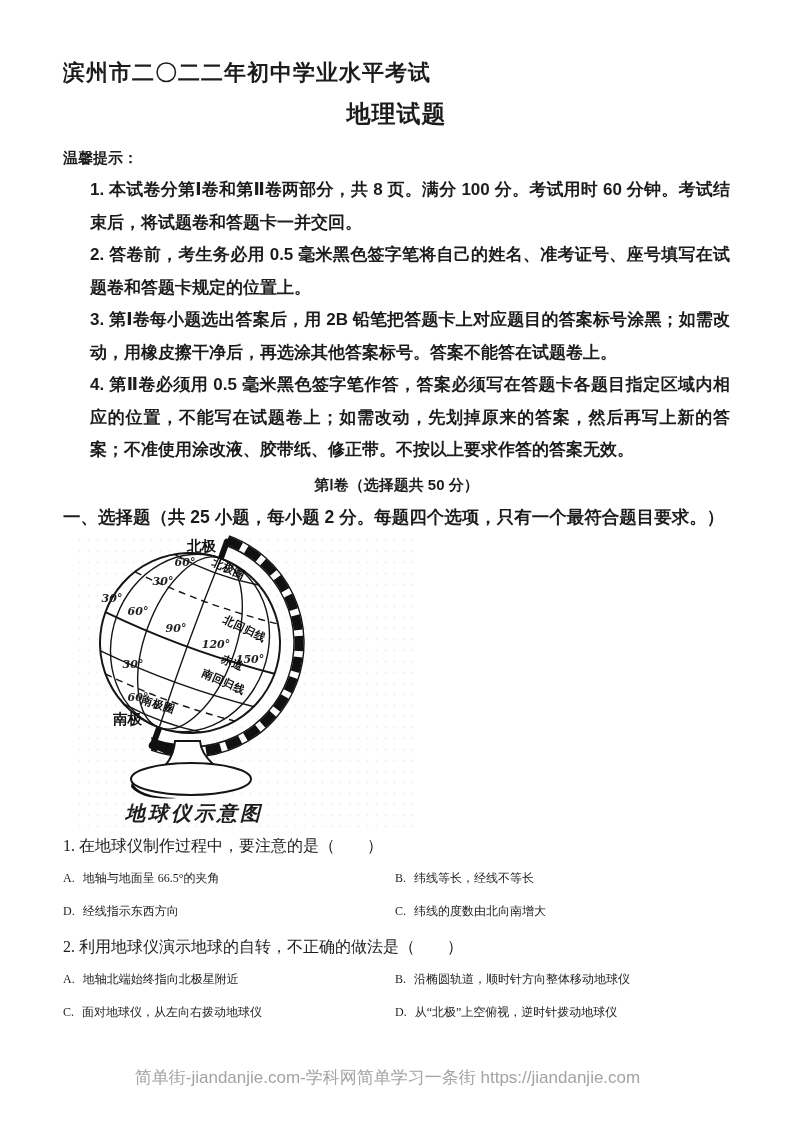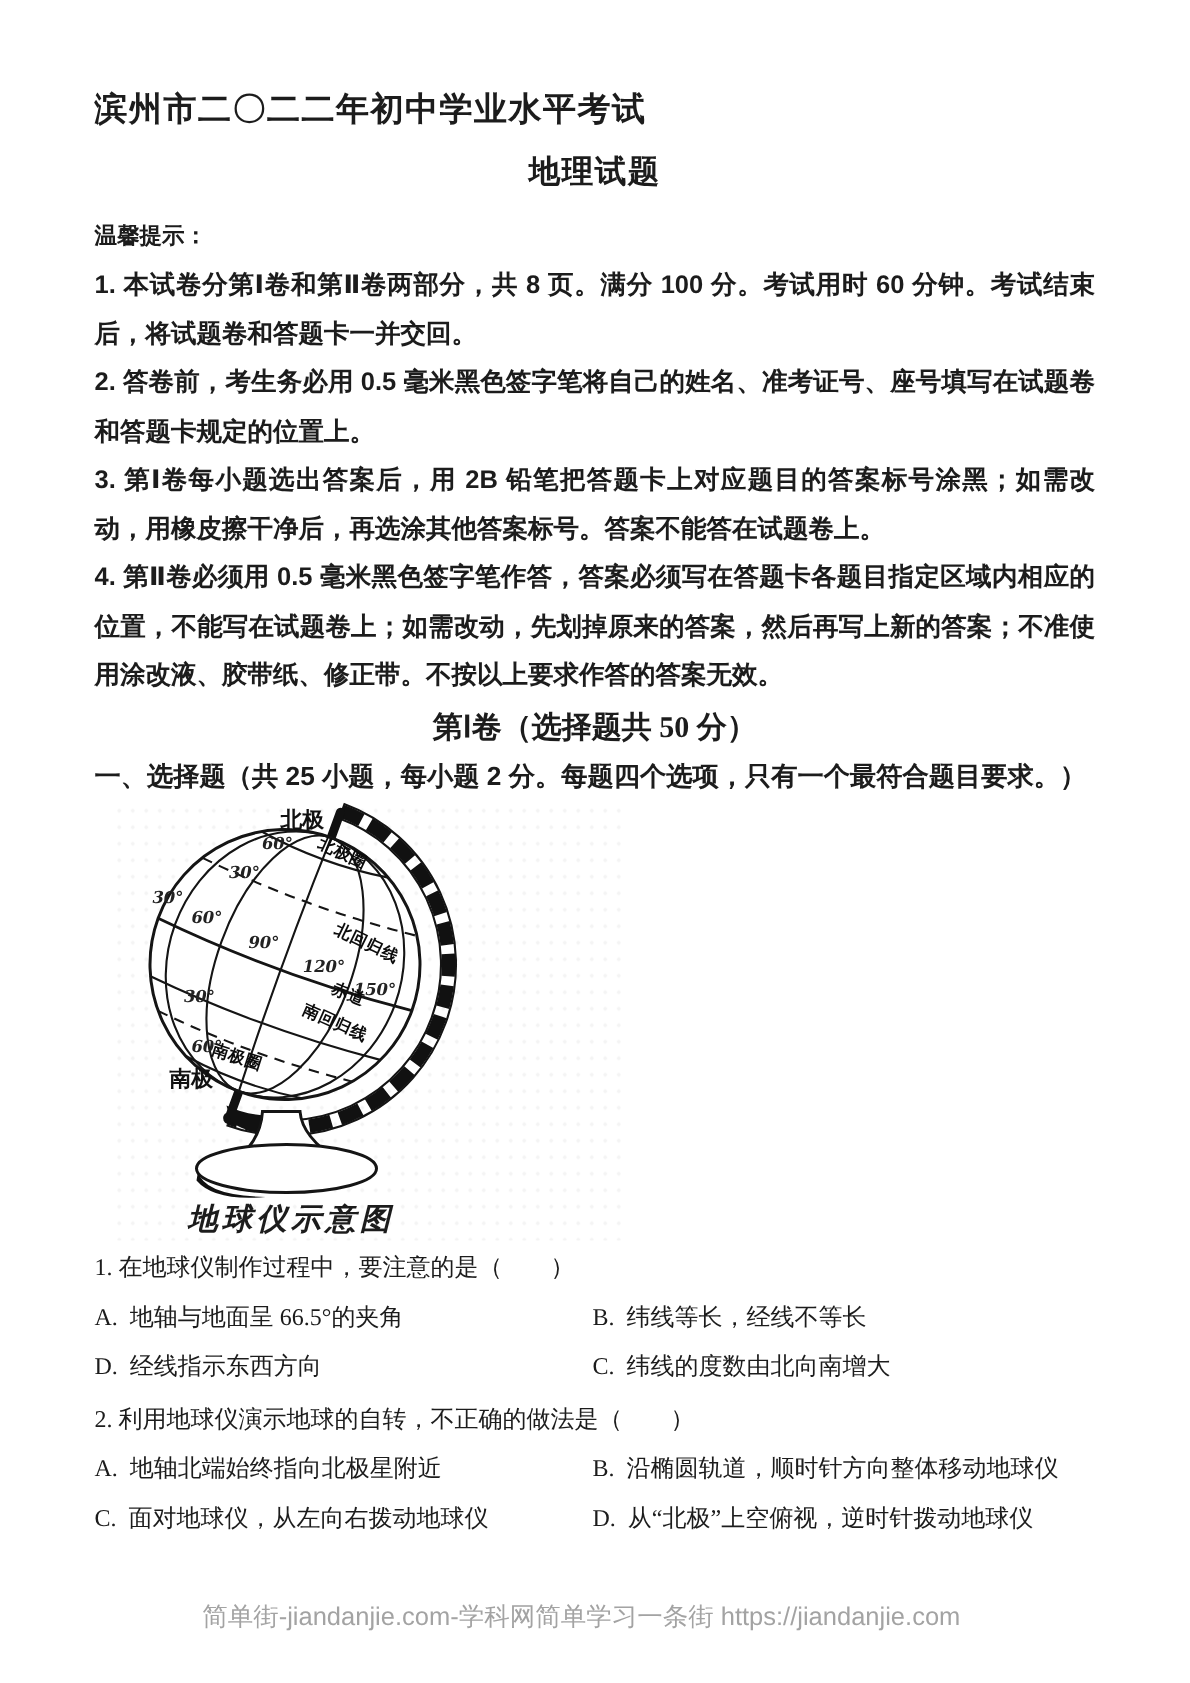--- a/index.html
+++ b/index.html
@@ -9,33 +9,33 @@
     font-family:"Liberation Serif","DejaVu Serif",serif;
     color:#1c1c1c;
   }
   .page { padding:56px 63px 0 63px; }
 
   .main-title {
     font-size:22px; font-weight:bold; letter-spacing:1px;
     line-height:34px; margin-bottom:8px;
   }
   .sub-title {
-    text-align:center; font-size:21px; font-weight:bold; letter-spacing:1px;
+    text-align:center; font-size:24px; font-weight:bold; letter-spacing:1px;
     line-height:32px; margin-bottom:12px;font-family:Liberation Serif, serif;
   }
 
   .notice { font-family:"Liberation Sans","DejaVu Sans",sans-serif; font-weight:bold; }
   .notice-heading { font-size:15px; line-height:32px; }
   .notice p {
-    font-size:17px; line-height:32.5px; text-align:justify; text-justify:inter-ideograph;
+    font-size:17px; line-height:32.5px; text-align:justify; text-justify:inter-ideograph;margin-left:27px;
   }
 
   .volume-title {
-    text-align:center; font-size:20px; font-weight:bold; line-height:32px; margin-top:2px;
-    font-family:Liberation Serif, serif;
+    text-align:center; font-size:15px; font-weight:bold; line-height:32px; margin-top:2px;
+    font-family:Liberation Sans, sans-serif;
   }
   .part-title {
     font-size:17.5px; font-weight:bold; line-height:32px;
     font-family:"Liberation Sans","DejaVu Sans",sans-serif;
   }
   .passage {
     font-size:16px; line-height:32px; text-indent:2em; font-style:italic;
     letter-spacing:0.5px;
   }
 
@@ -52,21 +52,21 @@
   .globe-line { stroke:#151515; stroke-width:1.4; fill:none; }
   .globe-line.dashed { stroke-dasharray:7 5; }
   .globe-line.eq { stroke-width:1.9; }
   .lat-num { font-size:11px; font-style:italic; font-weight:bold; fill:#222;
     font-family:"DejaVu Serif",serif; }
   .pole-label { font-size:14.5px; font-weight:bold; fill:#111; }
   .line-tag { font-size:11px; font-weight:bold; fill:#0b0b0b; letter-spacing:0.5px; }
 
   .question-block { margin-top:2px; }
   .q-stem { font-size:16px; line-height:33px; }
-  .q-row { display:flex; font-size:16px; line-height:33px; }
+  .q-row { display:flex; font-size:12px; line-height:33px; }
   .q-row .opt { display:block; }
   .q-row .opt:first-child { width:332px; flex:0 0 332px; }
   .opt-label { margin-right:8px; }
 
   .site-footer {
     position:absolute; left:0; right:18px; top:1066px; text-align:center;
     font-size:17px; color:#a3a3a3;
     font-family:"Liberation Sans","DejaVu Sans",sans-serif;
   }
 </style>

